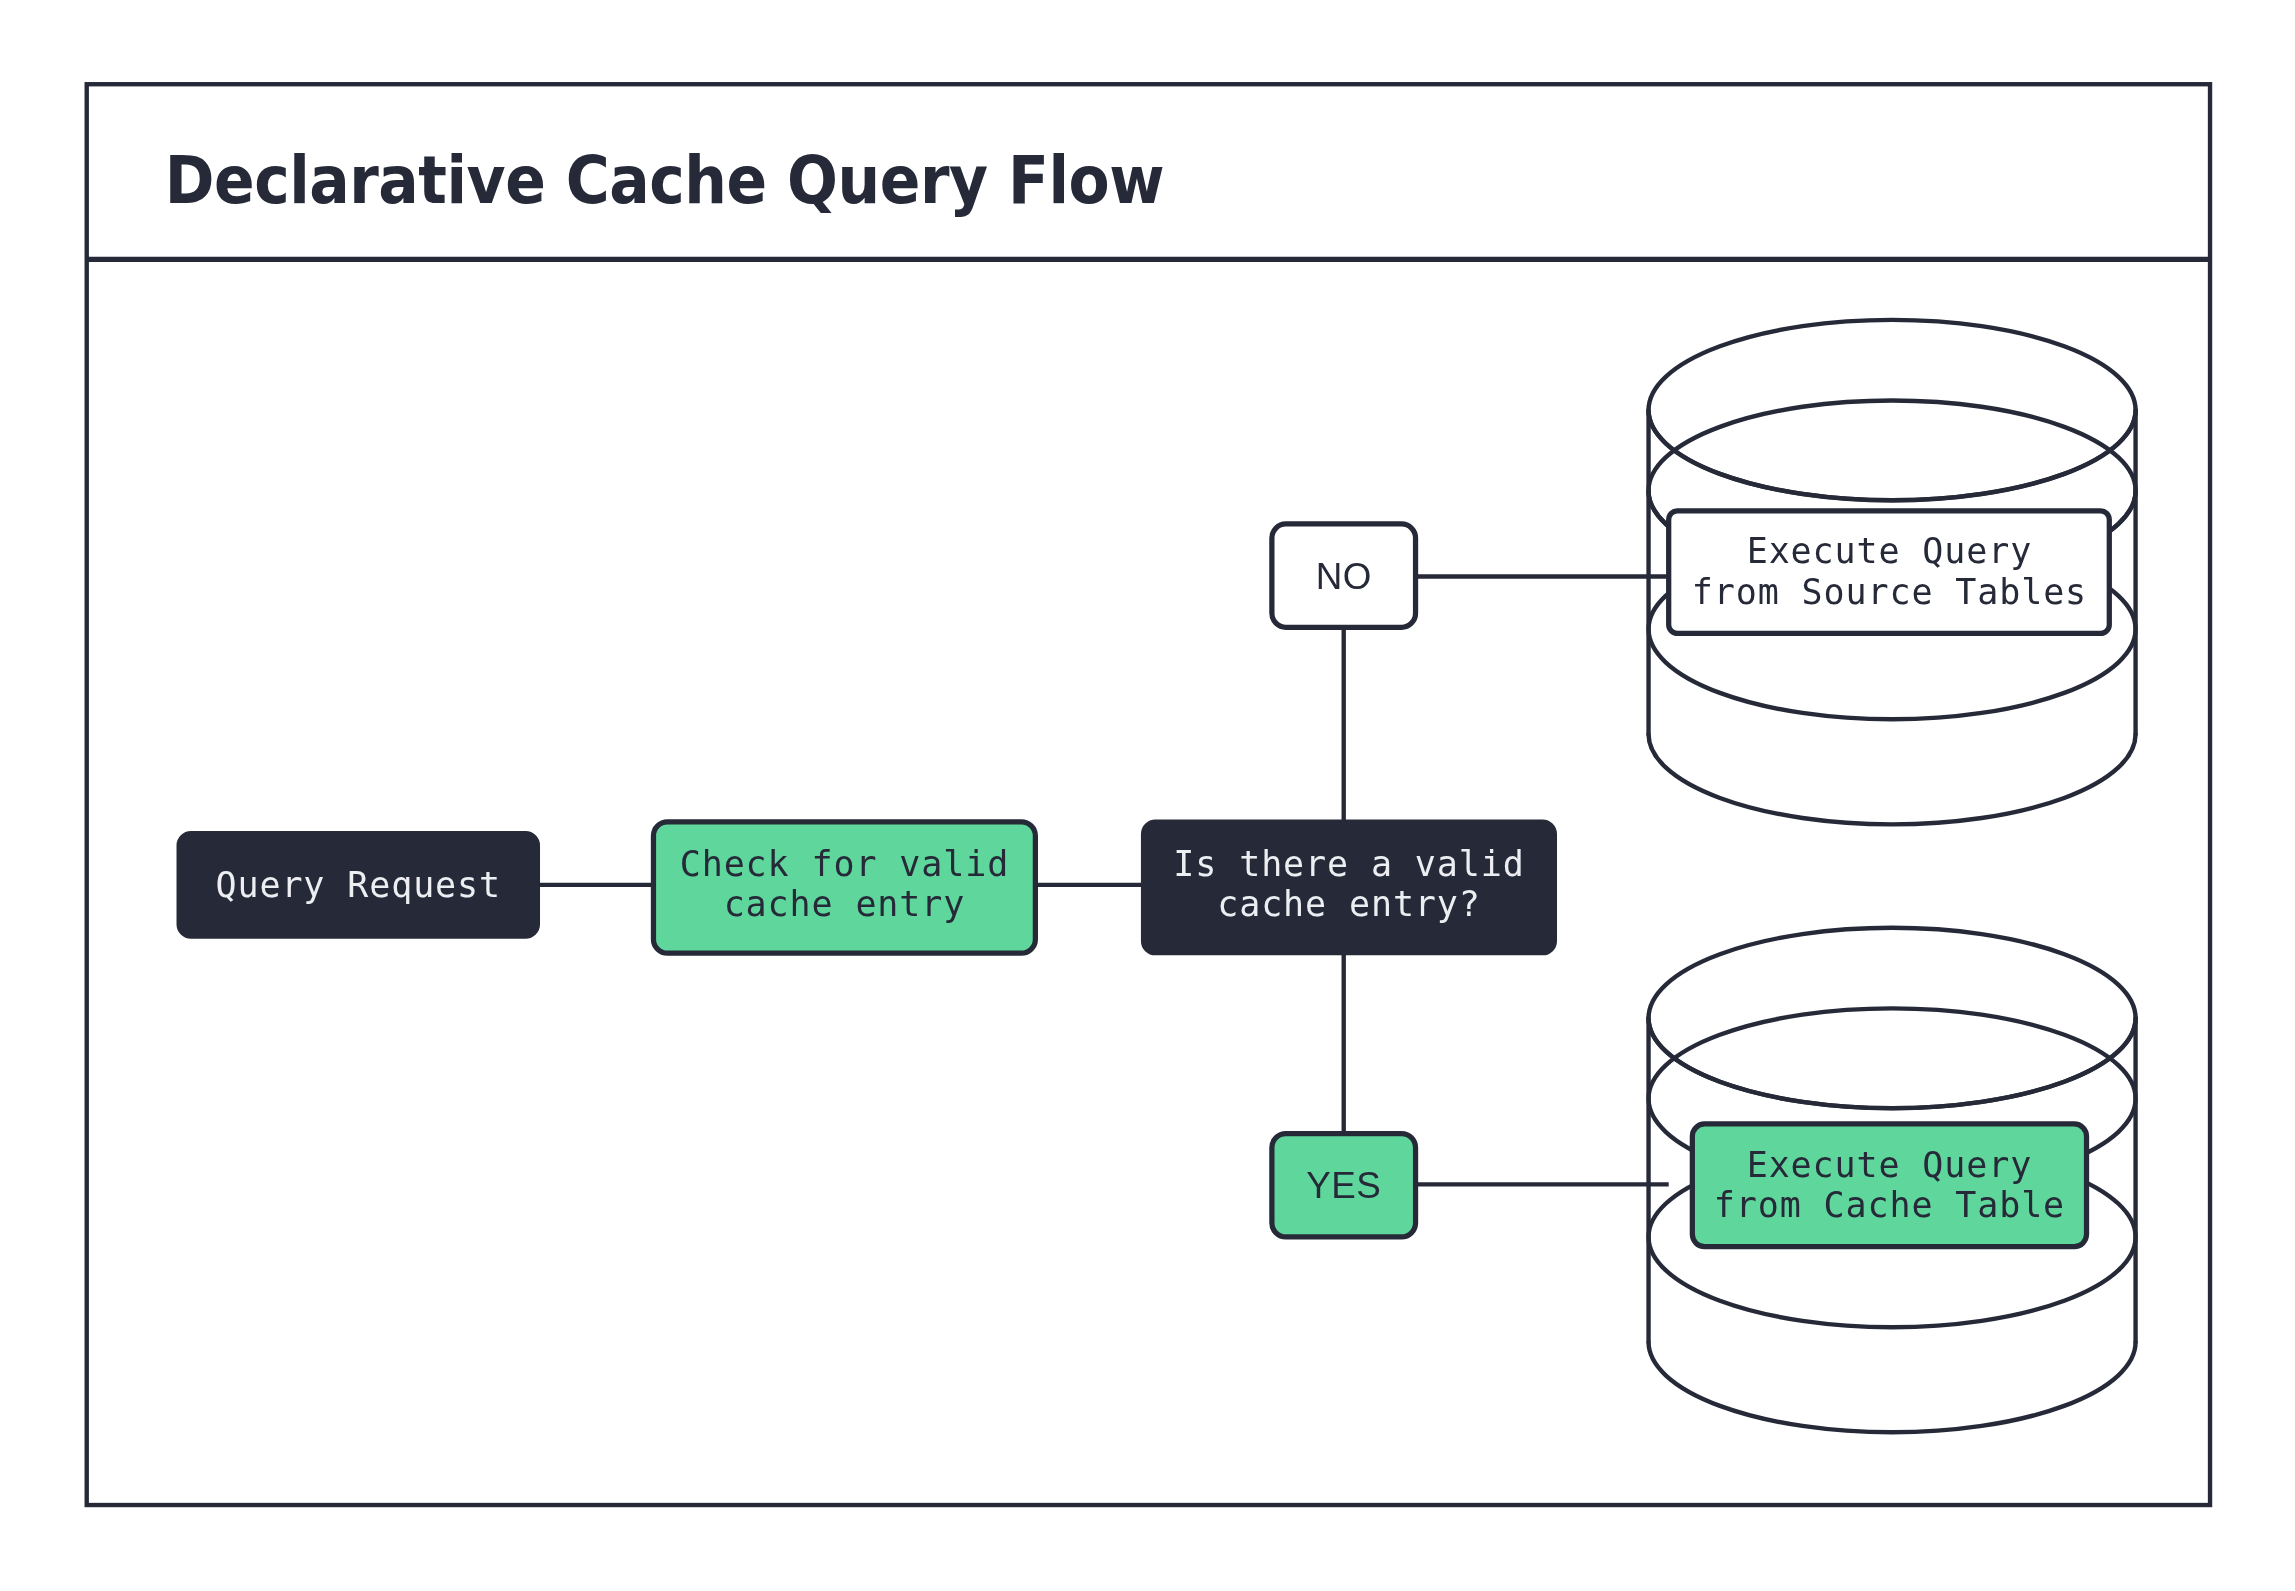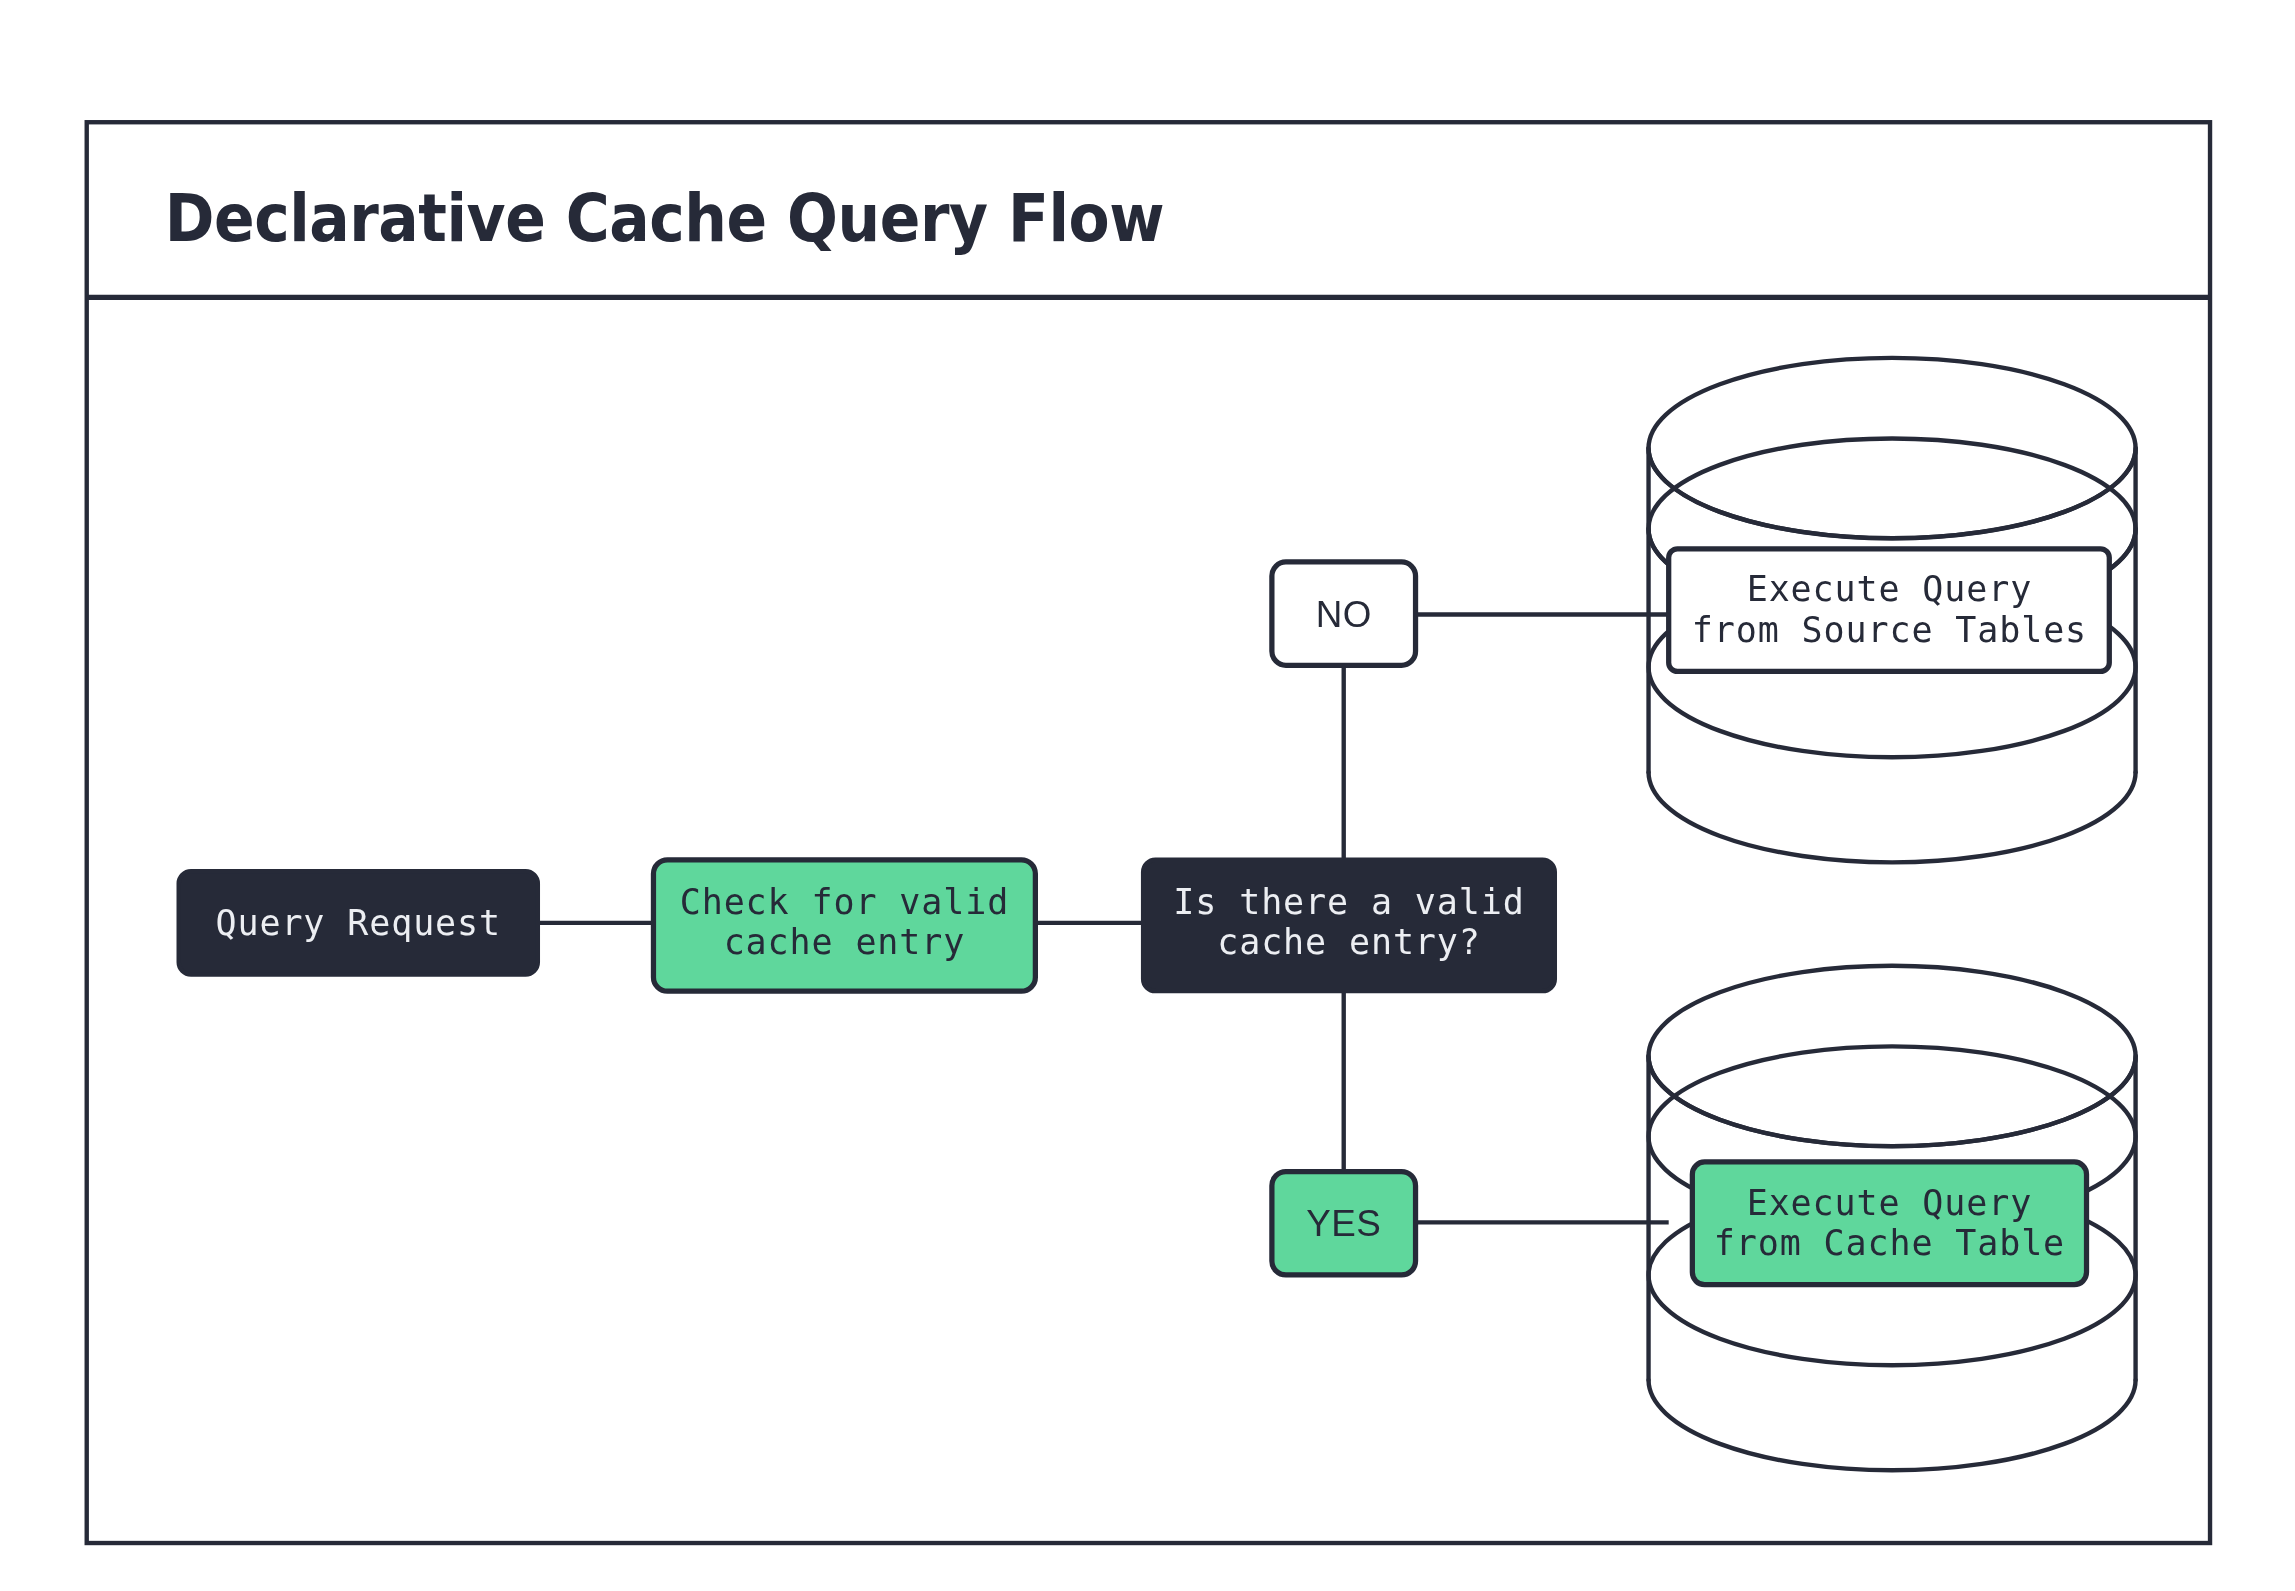--- a/index.html
+++ b/index.html
@@ -10,21 +10,20 @@
   body {
     width: 2295px;
     height: 1591px;
     font-family: "Liberation Sans", sans-serif;
     overflow: hidden;
   }
   #diagram-root {
     position: relative;
     width: 2295px;
     height: 1123px;
-    margin-top: 38px;
   }
   svg.canvas {
     display: block;
     width: 2295px;
     height: 1591px;
   }
   .frame-rect {
     fill: none;
     stroke: #262a38;
     stroke-width: 5;

